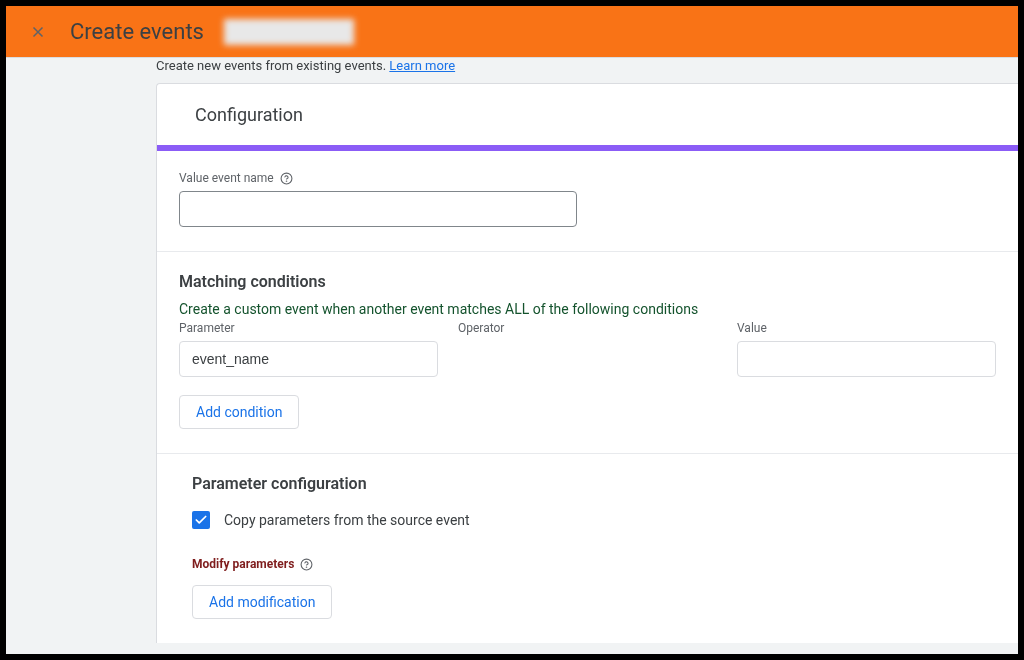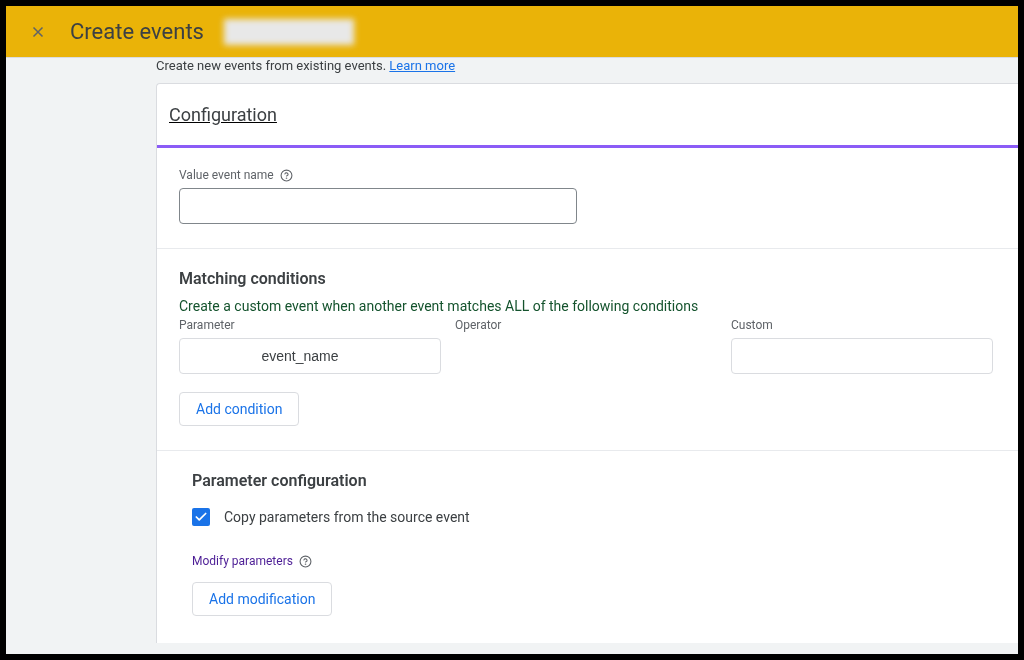--- a/index.html
+++ b/index.html
@@ -5,21 +5,21 @@
     * { box-sizing: border-box; margin: 0; padding: 0; }
     body {
       font-family: 'Google Sans', Roboto, Arial, sans-serif;
       background: #f1f3f4;
       width: 1024px;
       height: 660px;
       overflow: hidden;
       border: 6px solid #000;
     }
     .header {
-      background: #eab308;
+      background: #f97316;
       height: 52px;
       display: flex;
       align-items: center;
       padding: 0 20px;
       border-bottom: 1px solid #dadce0;
     }
     .close-btn {
       width: 24px;
       height: 24px;
       display: flex;
@@ -53,23 +53,22 @@
     }
     .panel {
       background: #fff;
       margin-left: 150px;
       border-top: 1px solid #dadce0;
       border-left: 1px solid #dadce0;
       border-radius: 4px 0 0 0;
       min-height: 560px;
     }
     .panel-header {
-      padding: 20px 12px;
-      border-bottom: 3px solid #8b5cf6;
-      text-decoration: underline;
+      padding: 20px 38px;
+      border-bottom: 6px solid #8b5cf6;
     }
     .panel-title {
       font-size: 18px;
       color: #3c4043;
       font-weight: 400;
     }
     .section {
       padding: 20px 22px 24px;
       border-bottom: 1px solid #e8eaed;
     }
@@ -106,21 +105,21 @@
       color: #3c4043;
       margin-bottom: 10px;
     }
     .section-desc {
       font-size: 14px;
       color: #14532d;
       margin-bottom: 4px;
     }
     .condition-row {
       display: flex;
-      gap: 14px;
+      gap: 20px;
       margin-bottom: 18px;
     }
     .condition-col { display: flex; flex-direction: column; }
     .col-param { width: 262px; }
     .col-op { width: 262px; }
     .col-val { width: 262px; }
     .select-wrap {
       position: relative;
       width: 100%;
     }
@@ -128,21 +127,21 @@
       width: 100%;
       height: 36px;
       border: 1px solid #dadce0;
       border-radius: 4px;
       padding: 0 32px 0 12px;
       font-size: 14px;
       color: #3c4043;
       outline: none;
       background: #fff;
       appearance: none;
-      text-align: center;
+      text-align: left;
       cursor: pointer;
     }
     .caret {
       position: absolute;
       right: 12px;
       top: 50%;
       transform: translateY(-50%);
       pointer-events: none;
       color: #5f6368;
     }
@@ -172,24 +171,25 @@
       display: flex;
       align-items: center;
       justify-content: center;
       margin-right: 14px;
       cursor: pointer;
     }
     .checkbox svg { width: 14px; height: 14px; color: #fff; }
     .checkbox-label { font-size: 14px; color: #3c4043; text-align: right; }
     .modify-label {
       font-size: 12px;
-      color: #4c1d95;
+      color: #7f1d1d;
       display: flex;
       align-items: center;
       margin-bottom: 14px;
+      font-weight: bold;
     }
     .no-border { border-bottom: none; padding-left: 35px; }
   </style>
 </head>
 <body>
 
 <div class="header">
   <div class="close-btn">
     <svg viewBox="0 0 24 24" fill="none" stroke="currentColor" stroke-width="2">
         <path d="M18 6L6 18M6 6l12 12"></path>
@@ -227,21 +227,21 @@
     <div class="section-desc">Create a custom event when another event matches ALL of the following conditions</div>
     <div class="condition-row">
       <div class="condition-col col-param">
         <div class="field-label">Parameter</div>
         <input class="select-input" type="text" value="event_name" style="">
       </div>
       <div class="condition-col col-op">
         <div class="field-label">Operator</div>
       </div>
       <div class="condition-col col-val">
-        <div class="field-label">Custom</div>
+        <div class="field-label">Value</div>
         <input class="select-input" type="text" value="" style="">
       </div>
     </div>
     <button class="btn-outline">Add condition</button>
   </div>
 
   <div class="section no-border">
     <div class="section-title">Parameter configuration</div>
     <div class="checkbox-row">
       <div class="checkbox">

